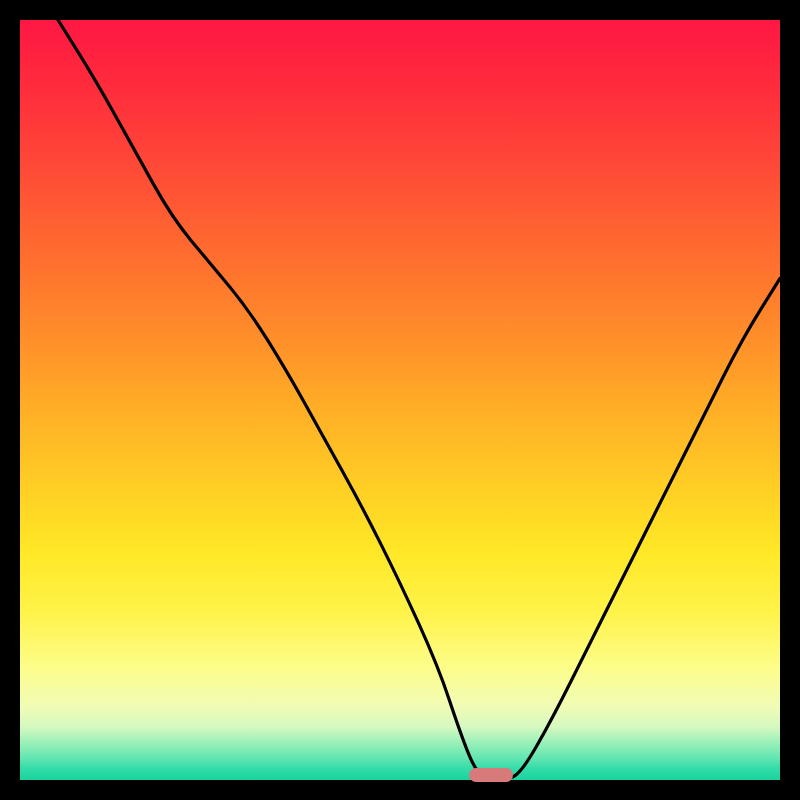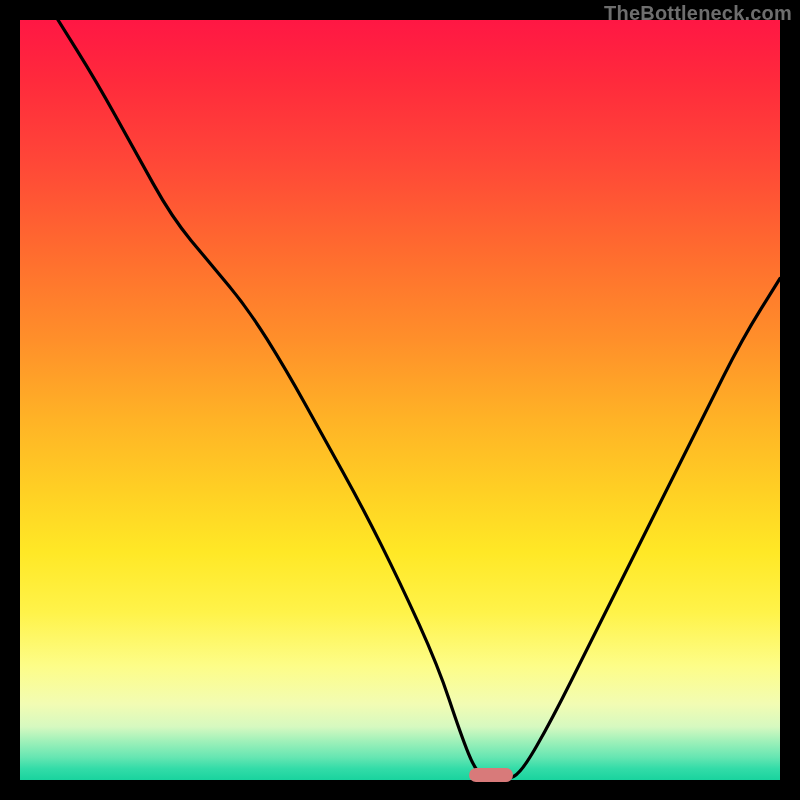--- a/index.html
+++ b/index.html
@@ -66,21 +66,20 @@
     font-size: 20px;
     font-weight: 600;
     letter-spacing: 0.2px;
     pointer-events: none;
   }
 </style>
 </head>
 <body>
 
 <div class="frame">
-  <div class="watermark">TheBottleneck.com</div>
 
   <div class="plot">
     <svg class="curve" viewBox="0 0 760 760" preserveAspectRatio="none">
       <path id="curve-path" fill="none" stroke="#000" stroke-width="3.2" stroke-linecap="round" d="M 38 0 Q 38 0 57 30.399999999999977 Q 76 60.799999999999955 95 95 Q 114 129.20000000000005 133 163.40000000000003 Q 152 197.60000000000002 171 220.39999999999998 Q 190 243.19999999999993 209 266 Q 228 288.8 247 319.2 Q 266 349.59999999999997 285 383.79999999999995 Q 304 418 323 452.20000000000005 Q 342 486.40000000000003 361 524.4 Q 380 562.4 399 604.2 Q 418.00000000000006 646 429.4 680.2 Q 440.79999999999995 714.4 448.4 733.4 Q 456 752.4 463.6 756.2 Q 471.2 760 478.8 760 Q 486.40000000000003 760 494 756.2 Q 501.6 752.4 516.8 725.8 Q 532 699.2 551 661.2 Q 570 623.2 589 585.2 Q 608 547.2 627 509.20000000000005 Q 646 471.2 665 433.2 Q 684 395.2 703 357.20000000000005 Q 722 319.20000000000005 741 288.8 L 760 258.4"></path>
     </svg>
     <div class="marker" id="opt-marker" style="left: 62%; top: 99.3%;"></div>
   </div>
 </div>
 
 </body></html>

